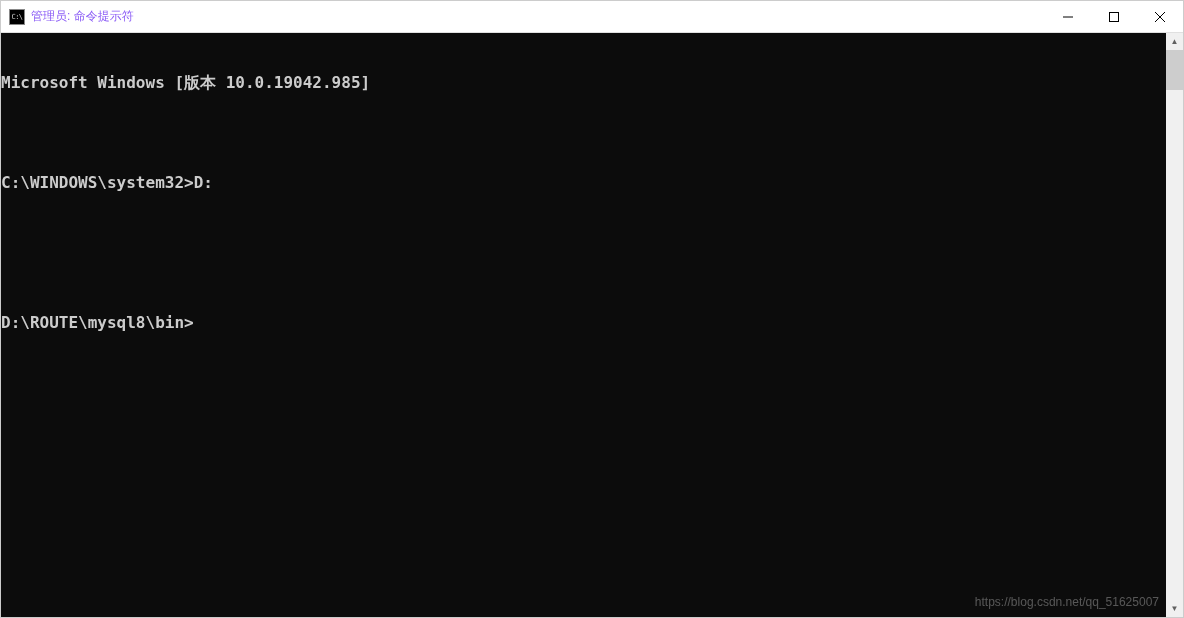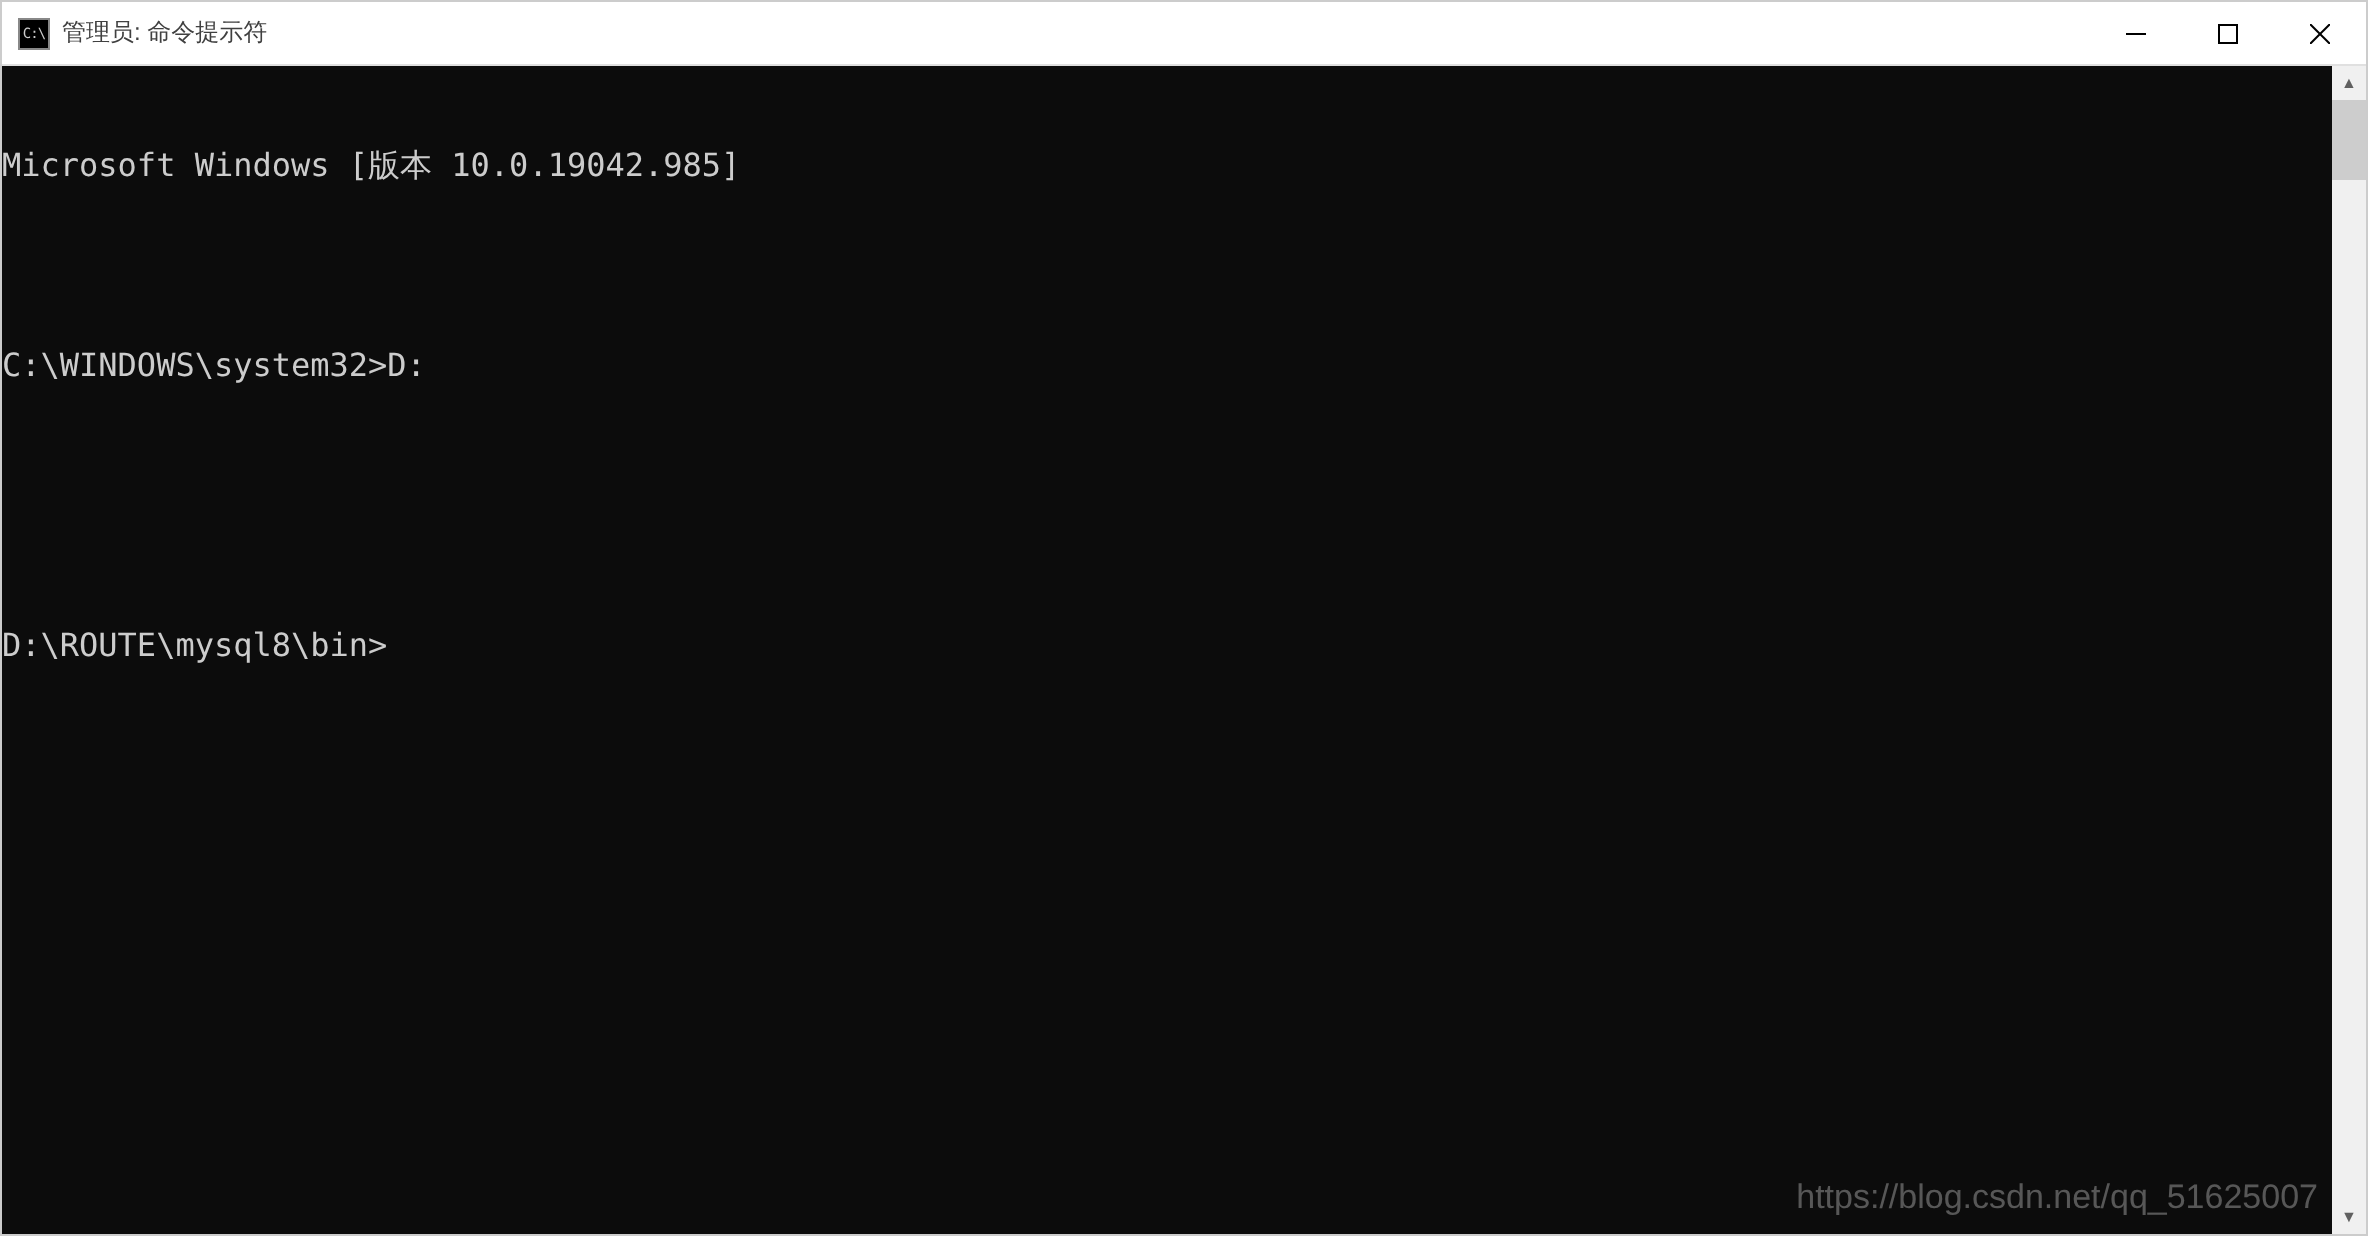--- a/index.html
+++ b/index.html
@@ -31,21 +31,21 @@
       display: flex;
       align-items: center;
       justify-content: center;
       font-size: 7px;
       color: #ccc;
       font-family: Consolas, monospace;
       letter-spacing: -0.5px;
     }
     .titlebar-title {
       font-size: 12px;
-      color: #404040;
+      color: #8b5cf6;
       flex: 1;
     }
     .window-controls {
       display: flex;
       height: 100%;
     }
     .window-btn {
       width: 46px;
       height: 100%;
       display: flex;
@@ -67,20 +67,21 @@
     .terminal {
       flex: 1;
       background: #0c0c0c;
       color: #cccccc;
       font-family: 'NSimSun', 'SimSun', Consolas, monospace;
       font-size: 16px;
       line-height: 20px;
       padding: 0;
       white-space: pre;
       overflow: hidden;
+      font-weight: bold;
     }
     .terminal-line {
       white-space: pre;
     }
     .scrollbar {
       width: 17px;
       background: #f0f0f0;
       position: relative;
     }
     .scrollbar-thumb {
@@ -103,21 +104,21 @@
       color: #606060;
       cursor: pointer;
     }
     .scrollbar-arrow.up { top: 0; }
     .scrollbar-arrow.down { bottom: 0; }
     .watermark {
       position: absolute;
       bottom: 8px;
       right: 24px;
       color: rgba(200, 200, 200, 0.4);
-      font-size: 17px;
+      font-size: 12px;
       font-family: Arial, sans-serif;
       pointer-events: none;
     }
   </style>
 </head>
 <body>
 
 <div class="titlebar">
   <div class="titlebar-icon">C:\</div>
   <div class="titlebar-title">管理员: 命令提示符</div>

